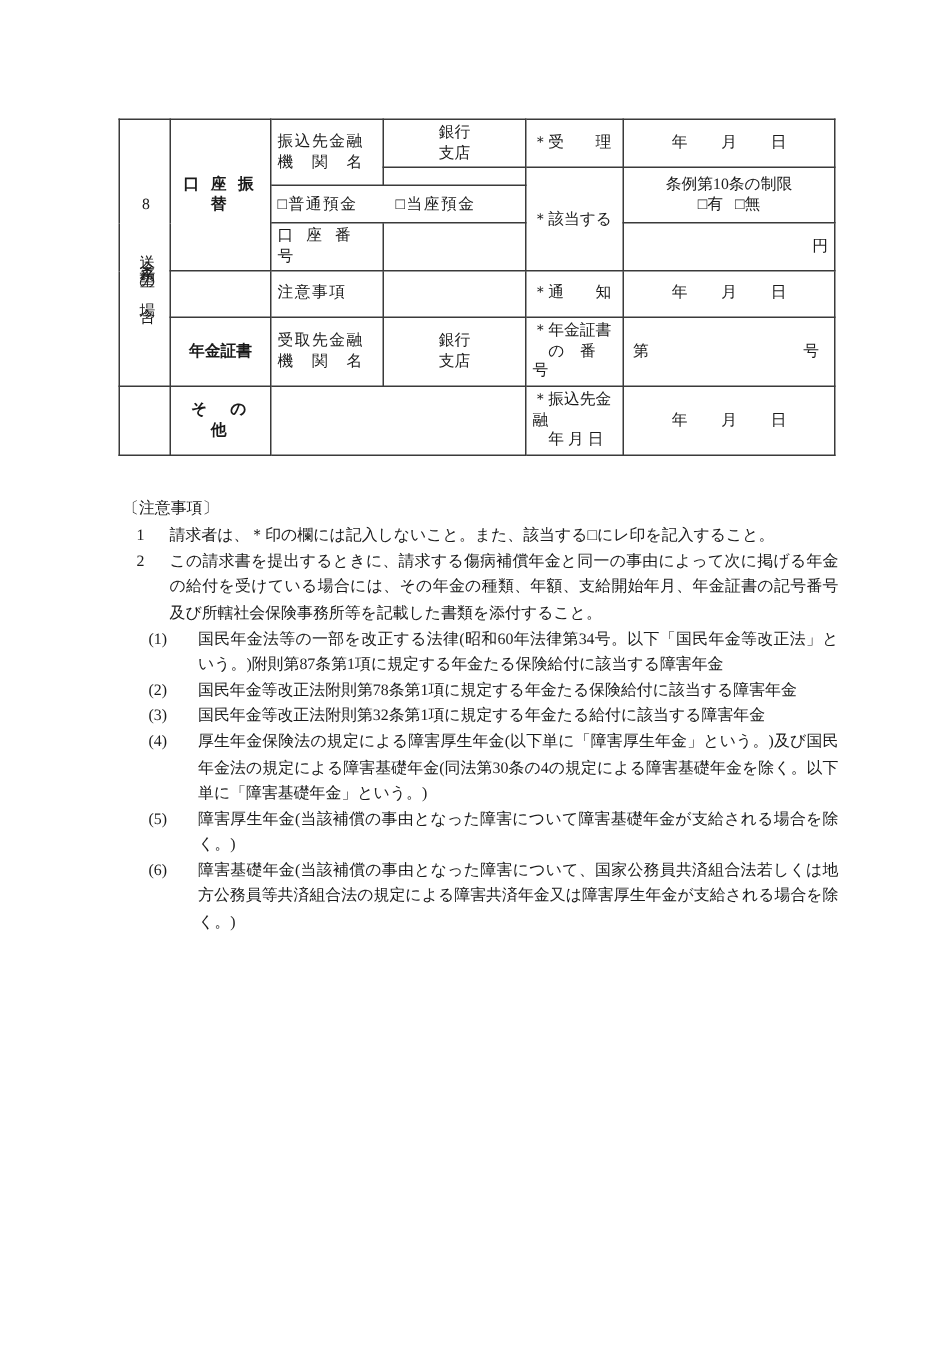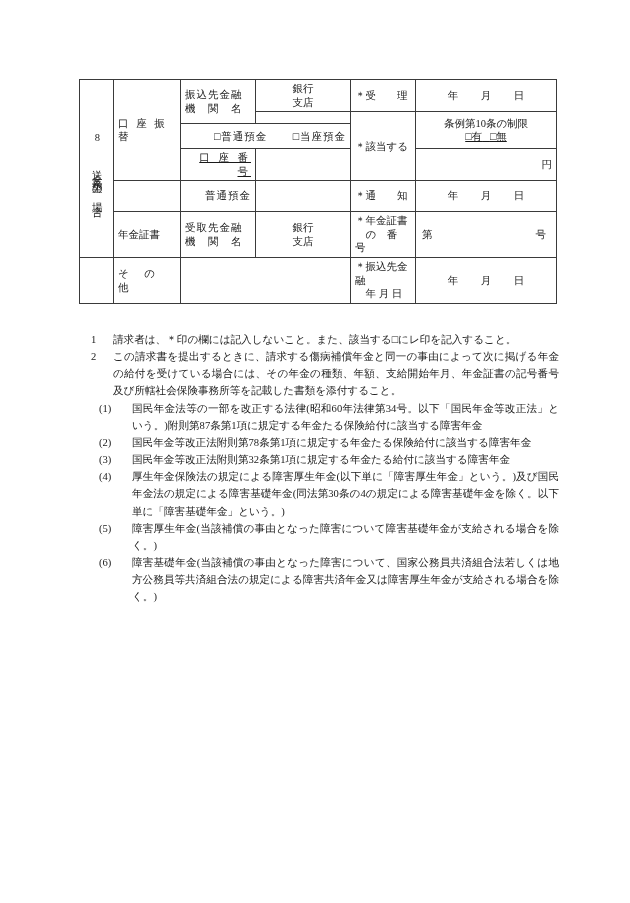--- a/index.html
+++ b/index.html
@@ -56,30 +56,30 @@
   .v-head .vtext {
     writing-mode: vertical-rl;
     text-orientation: upright;
     letter-spacing: 4px;
     margin: 0 auto;
     display: inline-block;
     line-height: 1;
     font-size: 10.5px;
   }
 
-  .c-mid    { width: 67px;  letter-spacing: 2.5px; }
+  .c-mid    { width: 67px;  text-align: center; letter-spacing: 2.5px; font-weight: bold; }
   .c-label  { width: 75px;  text-align: left; letter-spacing: 1px; }
   .c-input  { width: 95px; }
   .c-star   { width: 65px; margin-left: 12px; }
   .c-value  { width: 140px; }
-  .spread3 { letter-spacing: 3px; text-decoration: underline; }
+  .spread3 { letter-spacing: 3px; }
   .tight { letter-spacing: 0px; }
 
   .ralign { text-align: right; }
-  .calign { text-align: right; }
+  .calign { text-align: left; }
   .lalign { text-align: center; }
 
   .twoline { line-height: 1.3; }
 
   
   .star-cell {
     text-align: left;
     padding-left: 4px;
   }
 
@@ -92,21 +92,21 @@
     display: inline-block;
     width: 33px;
     text-align: center;
   }
 
   .bank-right {
     text-align: center;
     line-height: 1.3;
   }
 
-  .cb { font-size: 10.5px; text-decoration: underline; }
+  .cb { font-size: 10.5px; }
 
   .dai-go {
     display: flex;
     justify-content: space-between;
     padding: 0 6px 0 2px;
   }
 
   
   .notes {
     position: absolute;
@@ -217,21 +217,21 @@
           </td>
           <td class="c-input"></td>
           <td class="c-value ralign">
             <span>円</span>
           </td>
         </tr>
 
         <tr>
           <td class="c-mid"></td>
           <td class="c-label calign" style="height:26px">
-            <span>普通預金</span>
+            <span>注意事項</span>
           </td>
           <td class="c-input"></td>
           <td class="c-star star-cell">
             <span>＊通　　知</span>
           </td>
           <td class="c-value ymd-center">
             <i>年</i><i>月</i><i>日</i>
           </td>
         </tr>
 
@@ -273,20 +273,21 @@
             <i>年</i><i>月</i><i>日</i>
           </td>
         </tr>
 
       </tbody>
     </table>
   </div>
 
   <div class="notes">
 
+    <div class="notes-title">〔注意事項〕</div>
 
     <div class="note-item">
       <div class="note-num">1</div>
       <div class="note-body">請求者は、＊印の欄には記入しないこと。また、該当する□にレ印を記入すること。</div>
     </div>
 
     <div class="note-item">
       <div class="note-num">2</div>
       <div class="note-body">この請求書を提出するときに、請求する傷病補償年金と同一の事由によって次に掲げる年金の給付を受けている場合には、その年金の種類、年額、支給開始年月、年金証書の記号番号及び所轄社会保険事務所等を記載した書類を添付すること。</div>
     </div>

